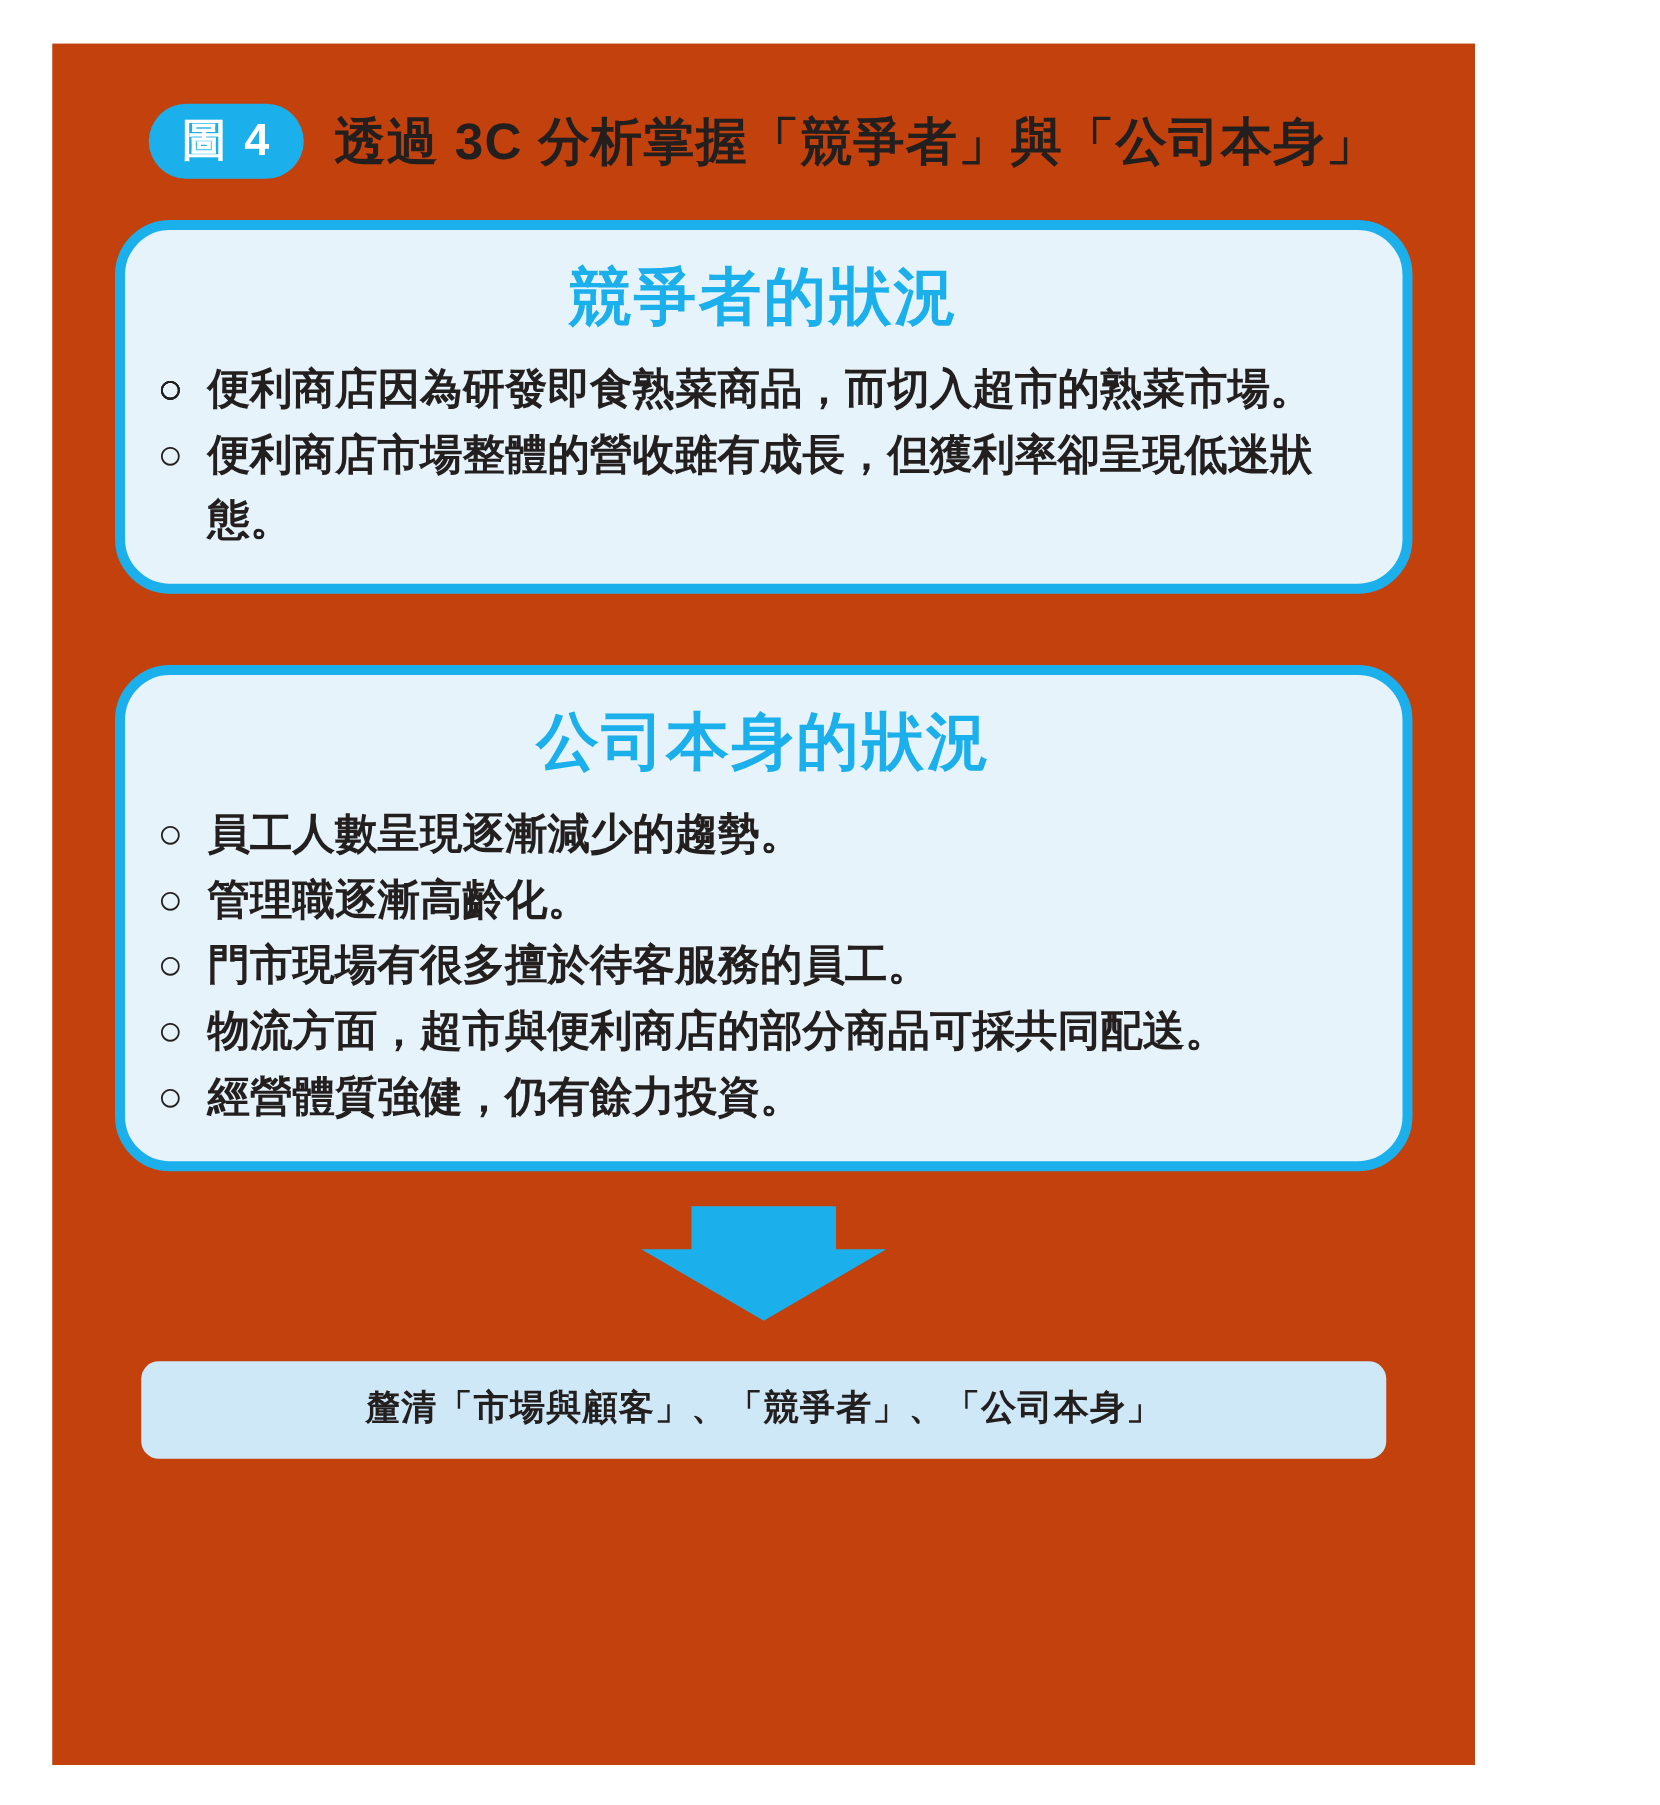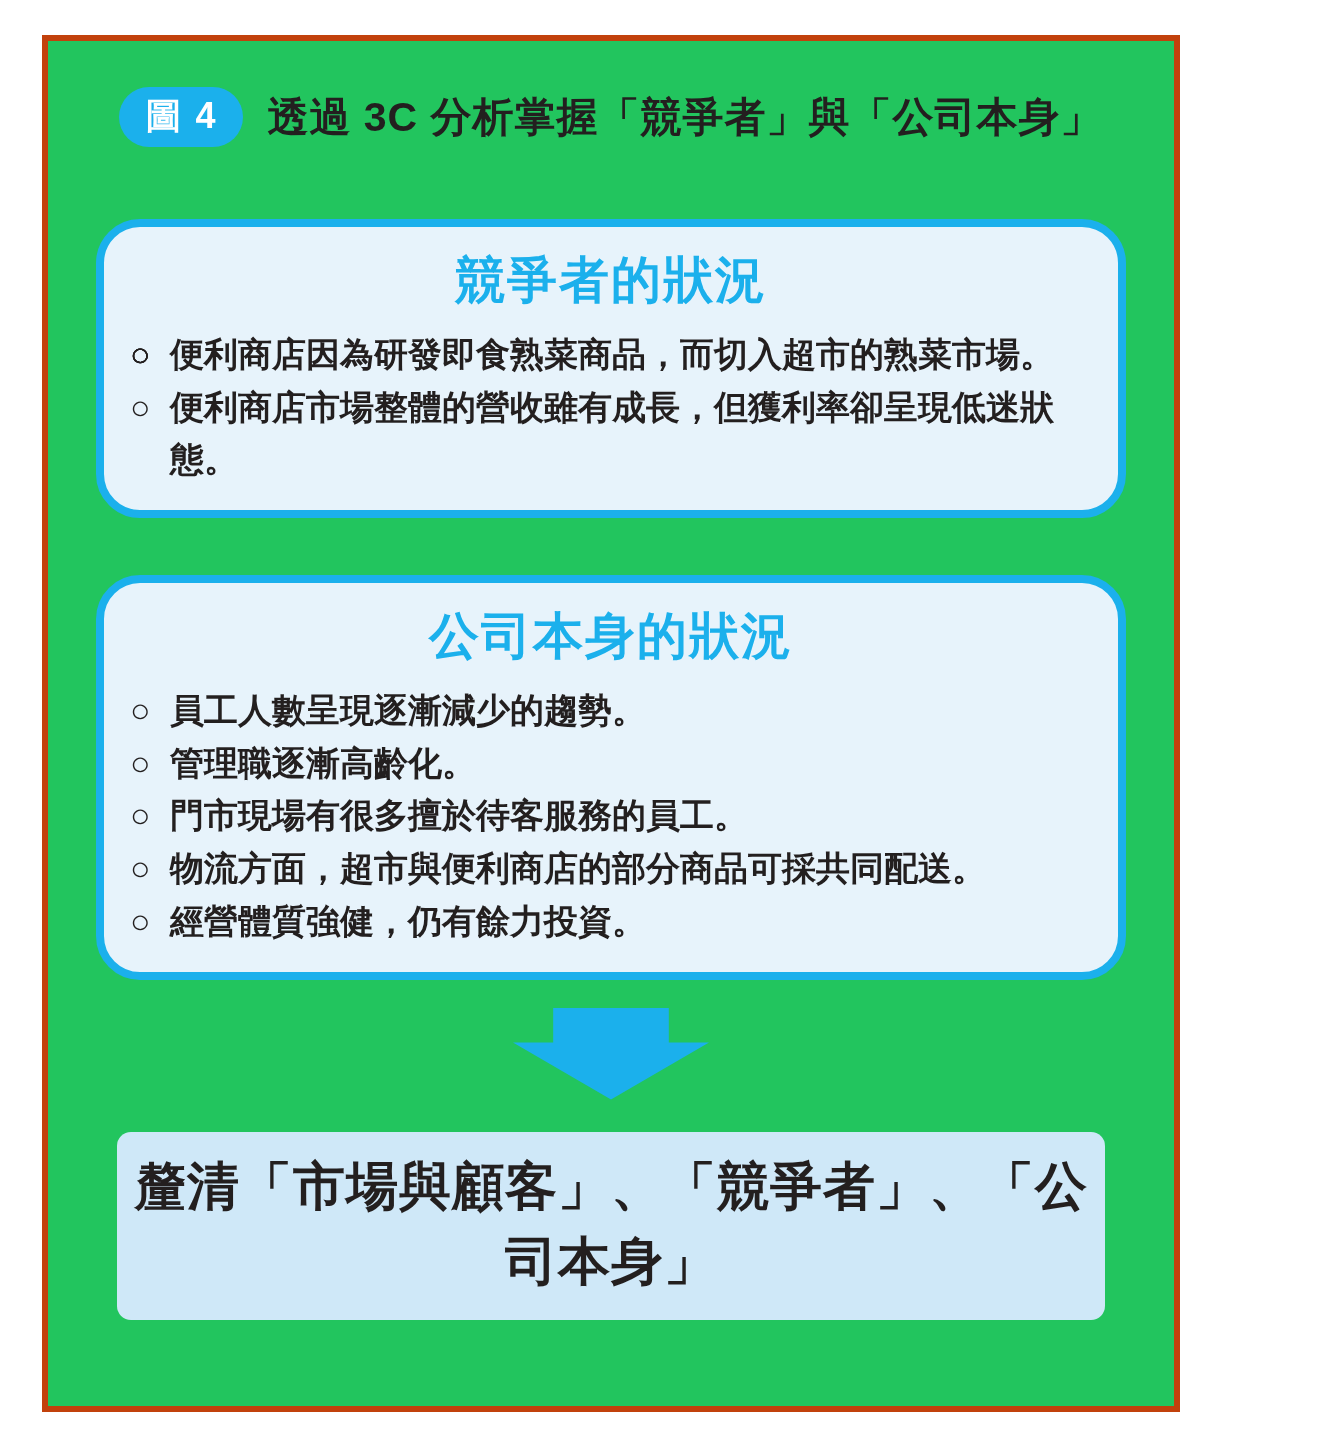--- a/index.html
+++ b/index.html
@@ -6,22 +6,22 @@
   html, body {
     width: 1328px; height: 1444px;
     background: #ffffff;
     font-family: "Liberation Sans", sans-serif;
     color: #231f1f;
   }
   .frame {
     position: absolute;
     left: 42px; top: 35px;
     width: 1138px; height: 1377px;
-    border: 6px solid #c2410c;
-    background: #22c55e;
+    border: 2px solid #c2410c;
+    background: #c2410c;
     overflow: hidden;
   }
   .header {
     margin-top: 46px;
     display: flex;
     justify-content: center;
     align-items: center;
     gap: 24px;
   }
   .badge {
@@ -34,21 +34,21 @@
     padding: 11px 26px 13px;
     border-radius: 32px;
     letter-spacing: 2px;
   }
   .fig-title {
     font-size: 41px;
     font-weight: bold;
     letter-spacing: 1px;
   }
   .box {
-    margin: 72px 48px 0;
+    margin: 33px 48px 0;
     border: 8px solid #1bb0ec;
     border-radius: 44px;
     background: #e7f3fb;
     padding: 14px 26px 24px;
   }
   .box + .box { margin-top: 57px; }
   .box-title {
     text-align: center;
     color: #1bb0ec;
     font-size: 50px;
@@ -74,21 +74,21 @@
     margin: 28px auto 0;
     background: #1bb0ec;
     clip-path: polygon(20.5% 0, 79.5% 0, 79.5% 38%, 100% 38%, 50% 100%, 0% 38%, 20.5% 38%);
   }
   .conclusion {
     margin: 32px 69px 0;
     background: #cfe8f8;
     border-radius: 14px;
     padding: 17px 10px 21px;
     text-align: center;
-    font-size: 52px;
+    font-size: 28px;
     font-weight: bold;
     line-height: 1.45;
     letter-spacing: 1px;
   }
 </style>
 </head>
 <body>
 
 <div class="frame">
 

